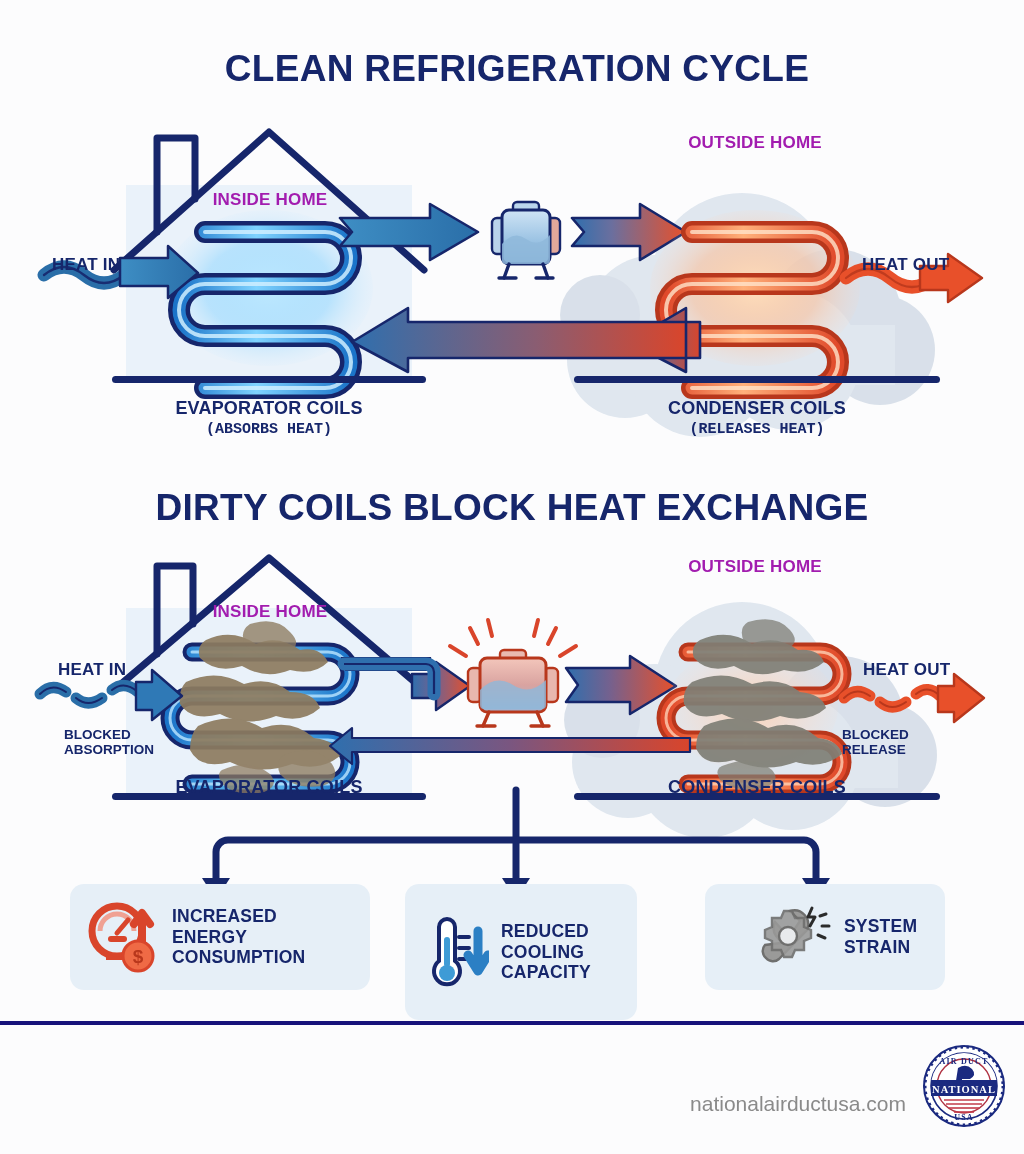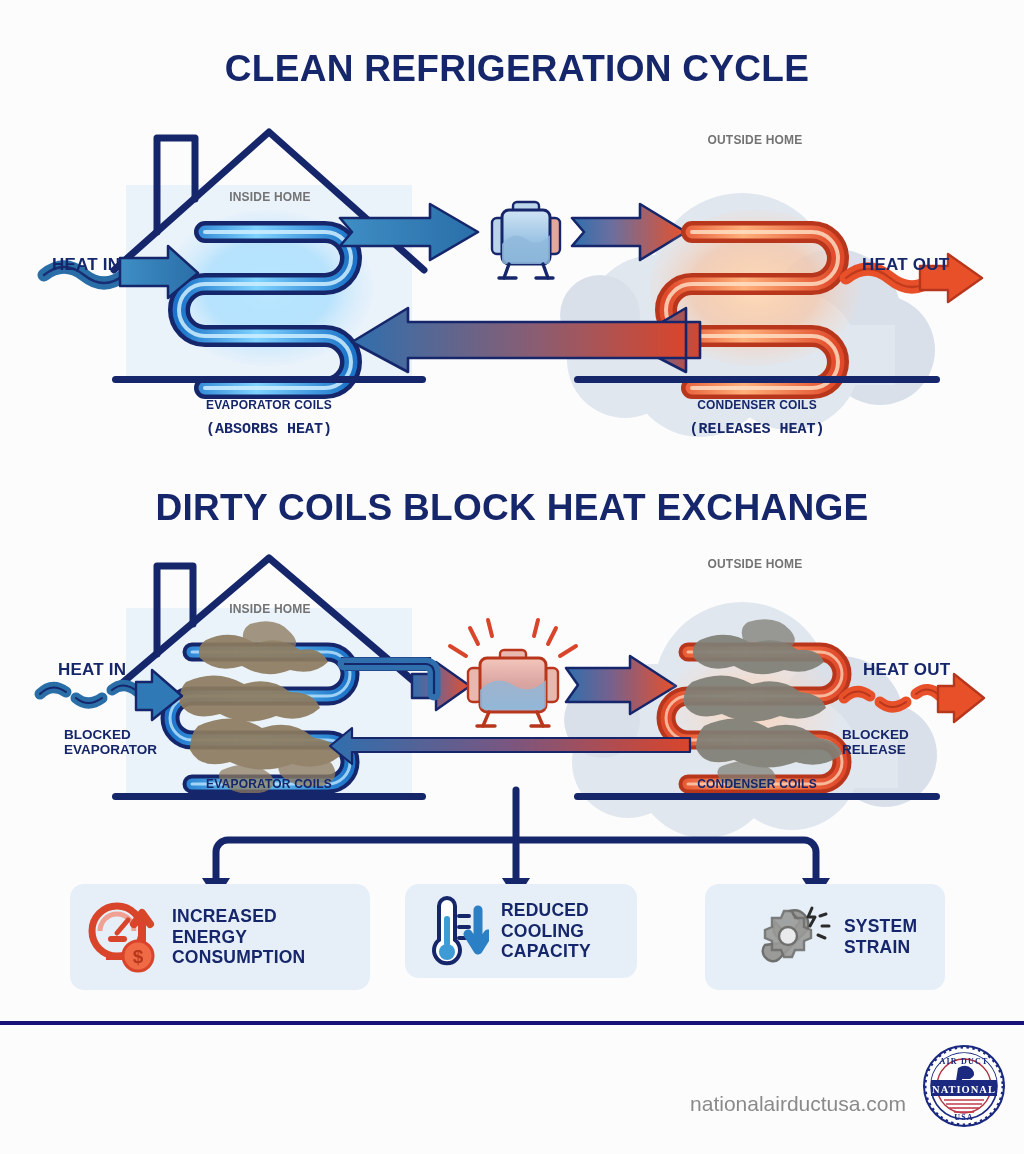--- a/index.html
+++ b/index.html
@@ -17,25 +17,25 @@
   
   .sec-title {
     width:100%; text-align:center;
     color:#16266b; font-weight:bold;
     letter-spacing:.3px;
   }
   #title-clean { top:48px; font-size:37px;padding-left:10px; }
   #title-dirty { top:487px; font-size:37px; }
 
   .zone-label {
-    color:#737373; font-weight:bold; font-size:12px;
+    color:#a21caf; font-weight:bold; font-size:17px;
     letter-spacing:.2px; text-align:center; white-space:nowrap;
   }
   .coil-caption {
-    color:#16266b; font-weight:bold; font-size:12px;
+    color:#16266b; font-weight:bold; font-size:18px;
     text-align:center; white-space:nowrap; letter-spacing:.2px;
   }
   .coil-sub {
     color:#16266b; font-weight:bold; font-size:15px;
     text-align:center; white-space:nowrap;font-family:Liberation Mono, monospace;
   }
   .heat-label {
     color:#16266b; font-weight:bold; font-size:17px;
     white-space:nowrap; letter-spacing:.2px;
   }
@@ -351,21 +351,21 @@
     </g>
   </svg>
 
   <div class="zone-label abs" style="left:190px; top:602px; width:160px;">INSIDE HOME</div>
   <div class="zone-label abs" style="left:590px; top:557px; width:330px;">OUTSIDE HOME</div>
   <div class="heat-label abs" style="left:58px; top:660px;">HEAT IN</div>
   <div class="heat-label abs" style="left:863px; top:660px;">HEAT OUT</div>
 
   <div class="blocked-label abs" style="left:64px; top:727px; width:130px;">
     <span>BLOCKED</span><br>
-    <span>EVAPORATOR</span>
+    <span>ABSORPTION</span>
   </div>
   <div class="blocked-label abs" style="left:842px; top:727px; width:120px;">
     <span>BLOCKED</span><br>
     <span>RELEASE</span>
   </div>
 
   <div class="coil-caption abs" style="left:112px; top:777px; width:314px;">EVAPORATOR COILS</div>
   <div class="coil-caption abs" style="left:574px; top:777px; width:366px;">CONDENSER COILS</div>
 
   <div class="card abs" style="left:70px; top:884px; width:300px; height:106px;">
@@ -379,21 +379,21 @@
       <circle cx="52" cy="56" r="15" fill="#ef6a45" stroke="#d9452b" stroke-width="3"></circle>
       <text x="52" y="63" font-family="'Liberation Sans',sans-serif" font-size="19" font-weight="bold" fill="#b8371c" text-anchor="middle">$</text>
     </svg>
     <div class="card-text">
       <div>INCREASED</div>
       <div>ENERGY</div>
       <div>CONSUMPTION</div>
     </div>
   </div>
 
-  <div class="card abs" style="left:405px; top:884px; width:232px; height:94px;">
+  <div class="card abs" style="left:405px; top:884px; width:232px; height:136px;">
     <svg width="68" height="74" viewBox="0 0 68 74">
       <path d="M18 12 a8 8 0 0 1 16 0 v34 a13 13 0 1 1 -16 0 Z" fill="#ffffff" stroke="#16266b" stroke-width="4"></path>
       <rect x="23" y="22" width="6" height="30" rx="3" fill="#3e9bd6"></rect>
       <circle cx="26" cy="58" r="8" fill="#3e9bd6"></circle>
       <g stroke="#16266b" stroke-width="4" stroke-linecap="round">
         <path d="M38 22 H48"></path>
           <path d="M38 33 H48"></path>
           <path d="M38 44 H48"></path>
       </g>
       <path d="M57 16 L57 48 M47 40 L57 56 L67 40" fill="none" stroke="#2b7fc4" stroke-width="9" stroke-linecap="round" stroke-linejoin="round"></path>

